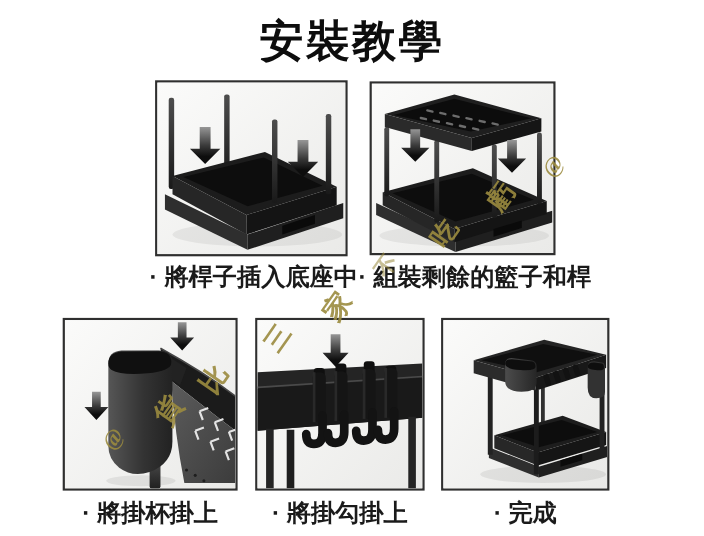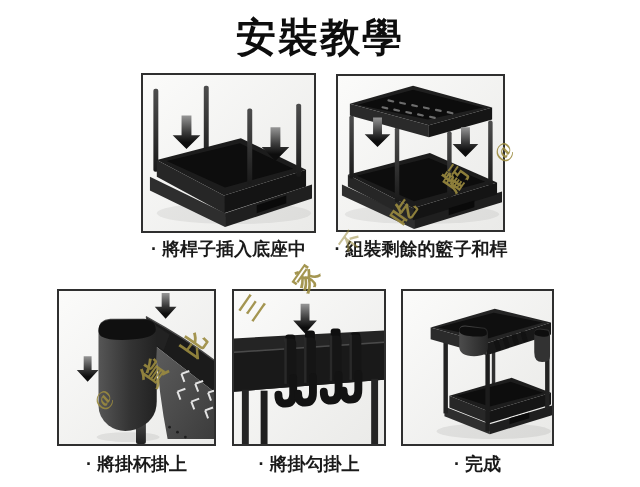--- a/index.html
+++ b/index.html
@@ -2,21 +2,21 @@
 <html><head>
 <meta charset="utf-8">
 <style>
   html,body{margin:0;padding:0;background:#ffffff;}
   .canvas{position:relative;width:640px;height:487px;background:#ffffff;overflow:hidden;
           font-family:"Liberation Sans","DejaVu Sans",sans-serif;}
   .page-title{position:absolute;left:0;right:0;top:10px;text-align:center;
               font-size:40px;font-weight:800;letter-spacing:2px;color:#0d0d0d;}
   .frame{position:absolute;border:2px solid #2f2f2f;box-sizing:border-box;background:#f7f7f6;}
   .frame svg{display:block;width:100%;height:100%;}
-  .caption{position:absolute;text-align:center;font-size:18px;font-weight:700;color:#1a1a1a;
+  .caption{position:absolute;text-align:center;font-size:22px;font-weight:700;color:#1a1a1a;
            white-space:nowrap;}
   .wm{position:absolute;font-weight:700;opacity:.9;transform:rotate(-55deg);
       font-family:"Liberation Serif","DejaVu Serif",serif;pointer-events:none;}
   .wm.faint{opacity:.55;}
 </style>
 </head>
 <body>
 
 <div class="canvas">
 

